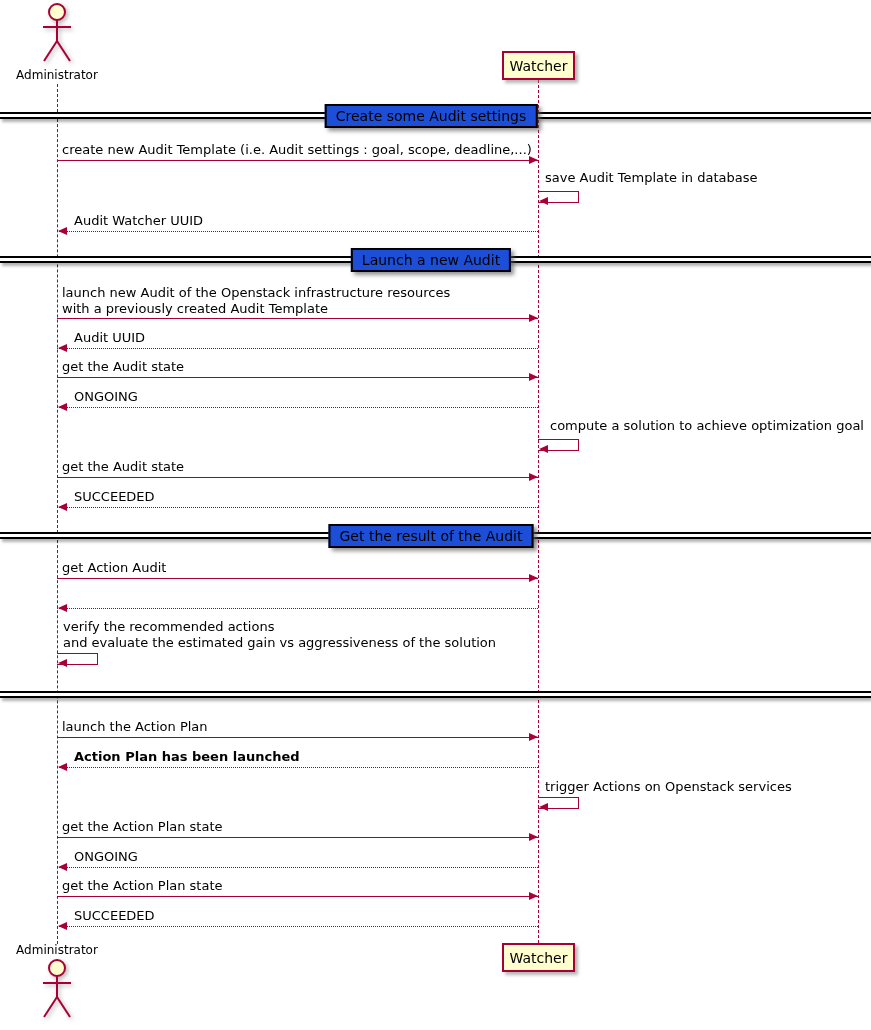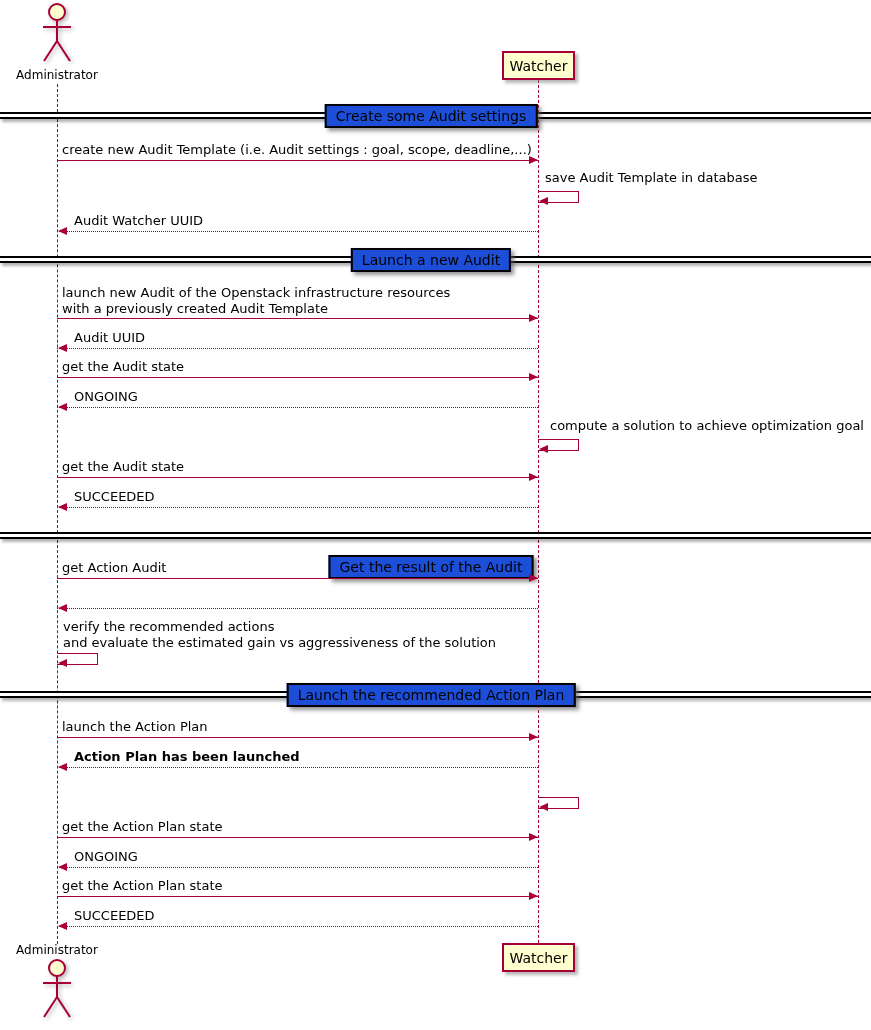--- a/index.html
+++ b/index.html
@@ -116,45 +116,45 @@
 
   <div class="msg-text" style="left:62px;top:459px;">get the Audit state</div>
   <div class="arrow solid" style="top:477px;"></div>
   <div class="head-right" style="top:473px;"></div>
 
   <div class="msg-text" style="left:74px;top:489px;">SUCCEEDED</div>
   <div class="arrow dotted" style="top:507px;"></div>
   <div class="head-left" style="top:503px;"></div>
 
   <div class="divider-line" style="top:532px;"></div>
-  <div class="divider-box" style="top:524px;margin-top:31px;">Get the result of the Audit</div>
+  <div class="divider-box" style="top:524px;">Get the result of the Audit</div>
 
   <div class="msg-text" style="left:62px;top:560px;">get Action Audit</div>
   <div class="arrow solid" style="top:578px;"></div>
   <div class="head-right" style="top:574px;"></div>
 
   <div class="arrow dotted" style="top:608px;"></div>
   <div class="head-left" style="top:604px;"></div>
 
   <div class="msg-text" style="left:63px;top:619px;">verify the recommended actions
 and evaluate the estimated gain vs aggressiveness of the solution</div>
   <div class="self-loop" style="left:57px;top:653px;"></div>
   <div class="head-left" style="top:659px;"></div>
 
   <div class="divider-line" style="top:691px;"></div>
-  <div class="divider-box" style="top:683px;">Launch the recommended Action Plan</div>
 
   <div class="msg-text" style="left:62px;top:719px;">launch the Action Plan</div>
   <div class="arrow solid" style="top:737px;"></div>
   <div class="head-right" style="top:733px;"></div>
 
   <div class="msg-text" style="left:74px;top:749px;font-weight:bold;">Action Plan has been launched</div>
   <div class="arrow dotted" style="top:767px;"></div>
   <div class="head-left" style="top:763px;"></div>
 
+  <div class="msg-text" style="left:545px;top:779px;">trigger Actions on Openstack services</div>
   <div class="self-loop" style="left:538px;top:797px;"></div>
   <div class="head-left at-watcher" style="top:803px;"></div>
 
   <div class="msg-text" style="left:62px;top:819px;">get the Action Plan state</div>
   <div class="arrow solid" style="top:837px;"></div>
   <div class="head-right" style="top:833px;"></div>
 
   <div class="msg-text" style="left:74px;top:849px;">ONGOING</div>
   <div class="arrow dotted" style="top:867px;"></div>
   <div class="head-left" style="top:863px;"></div>

